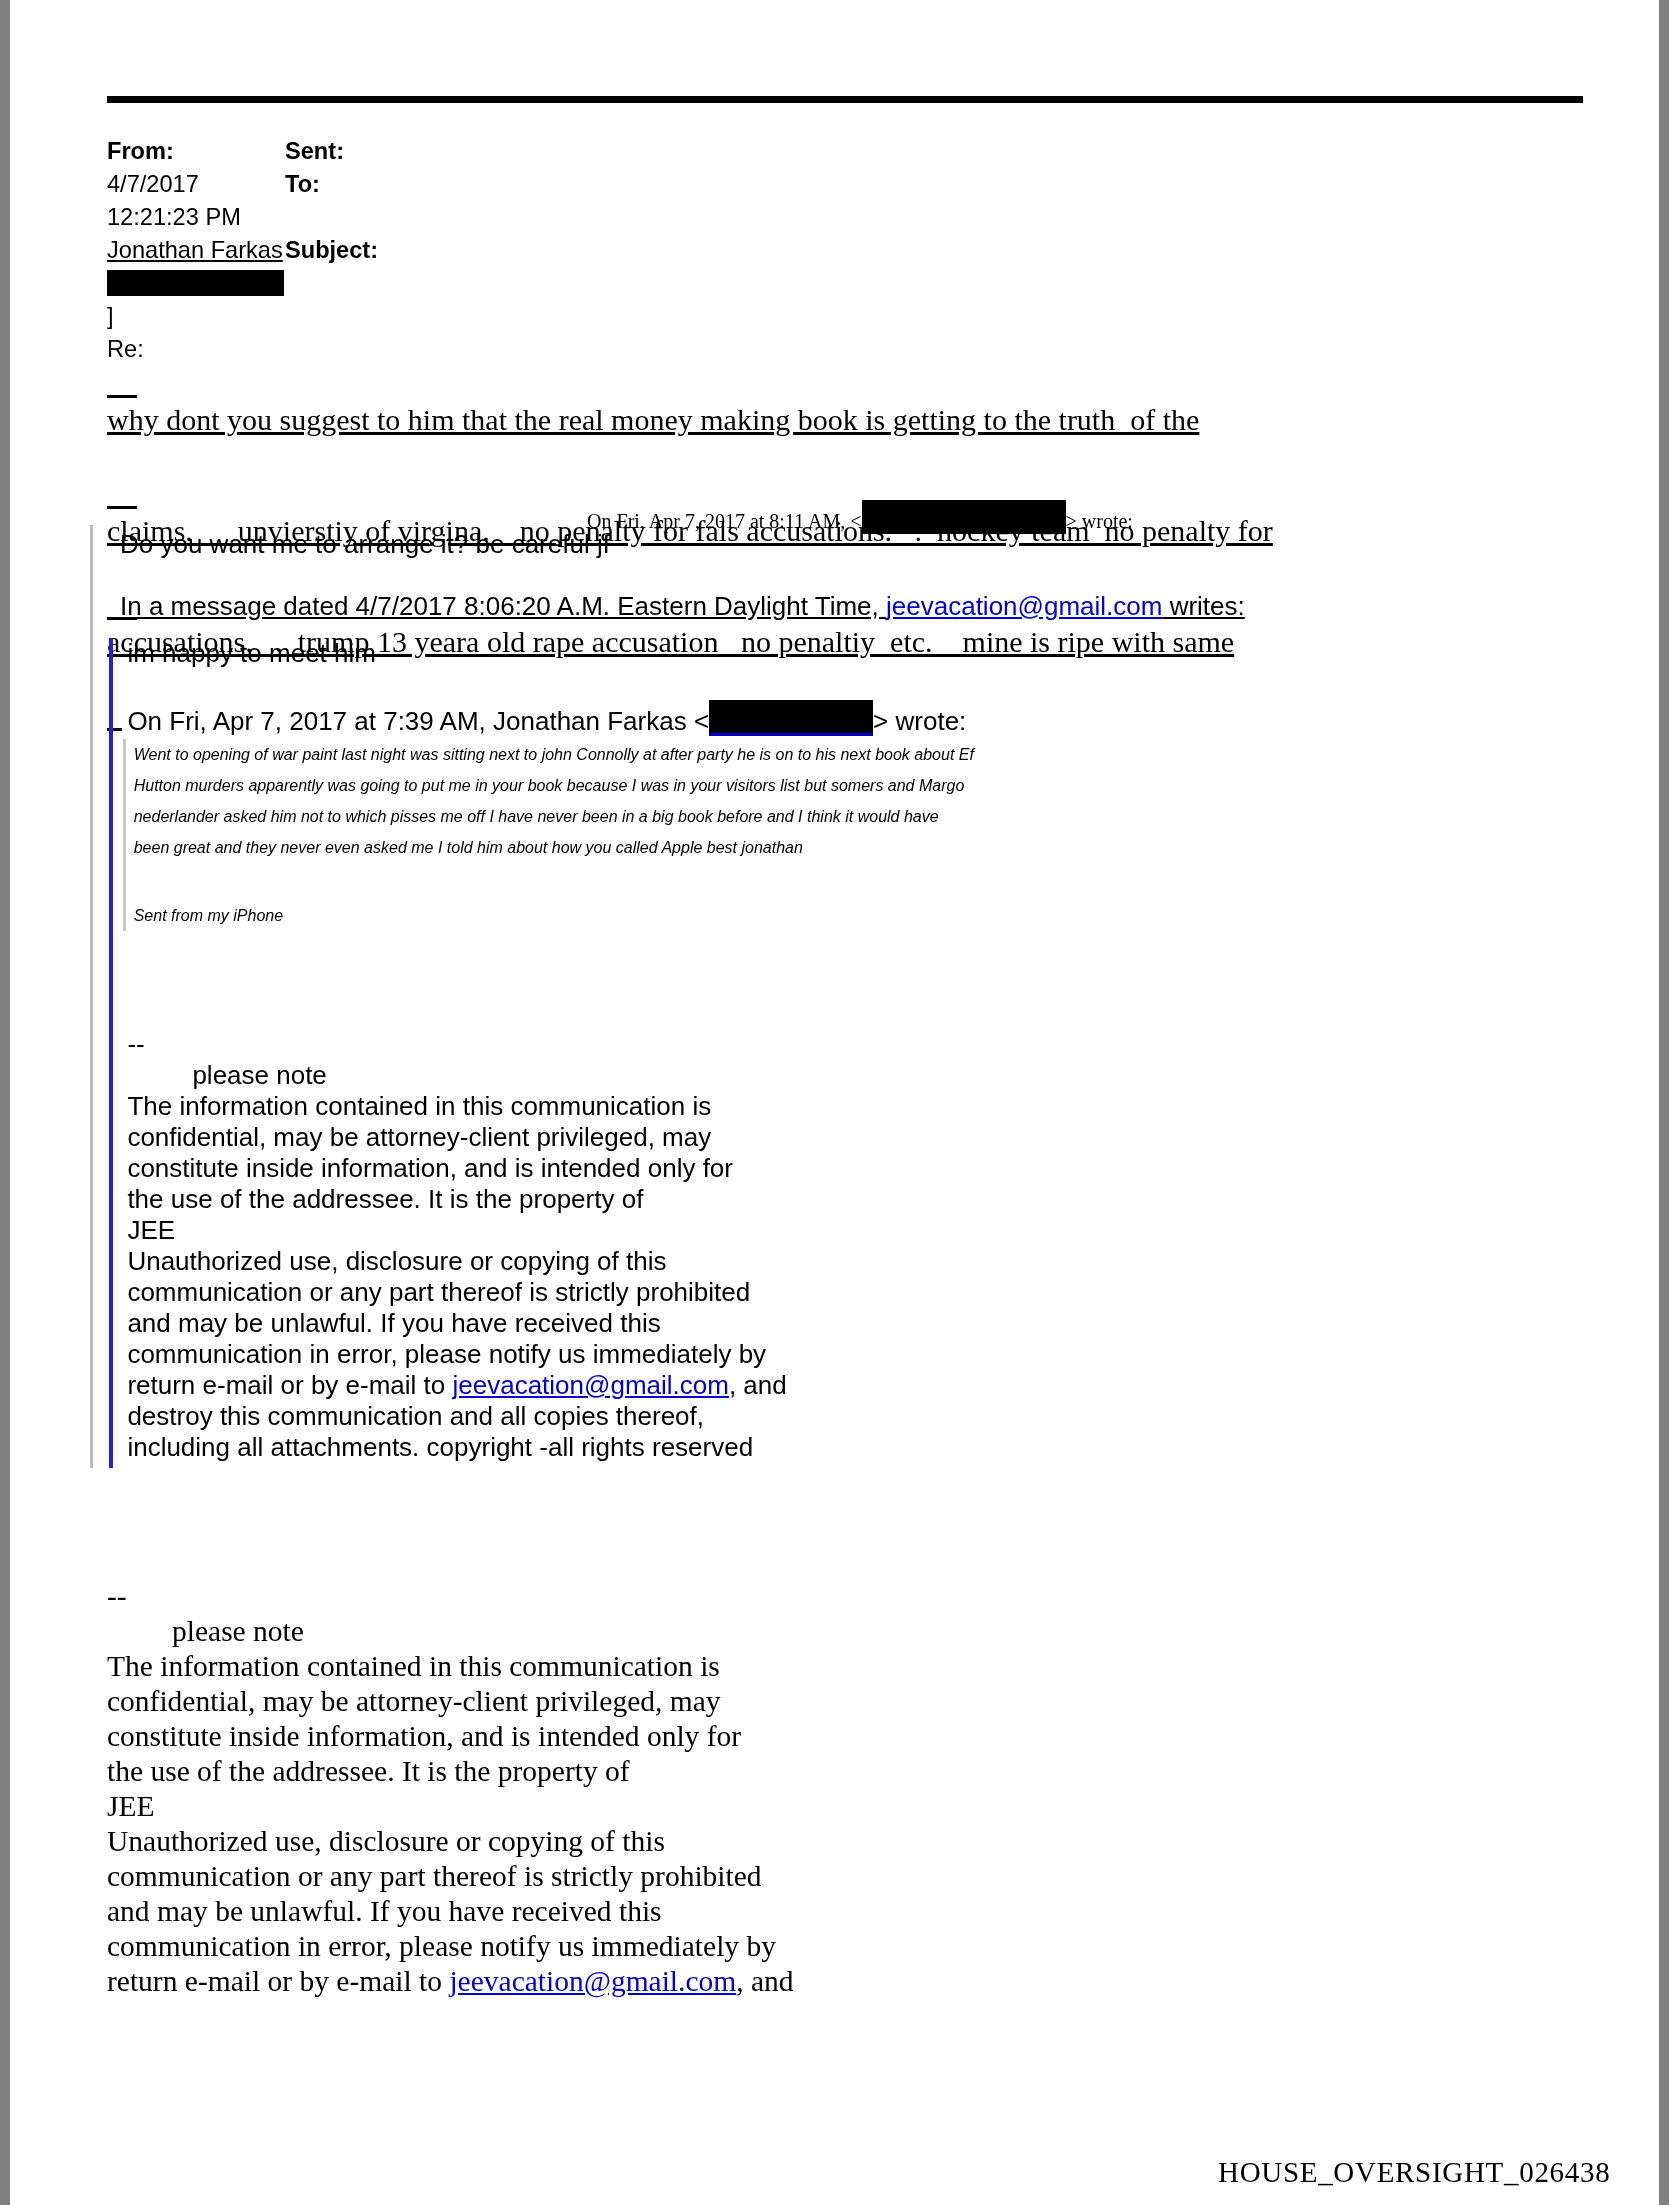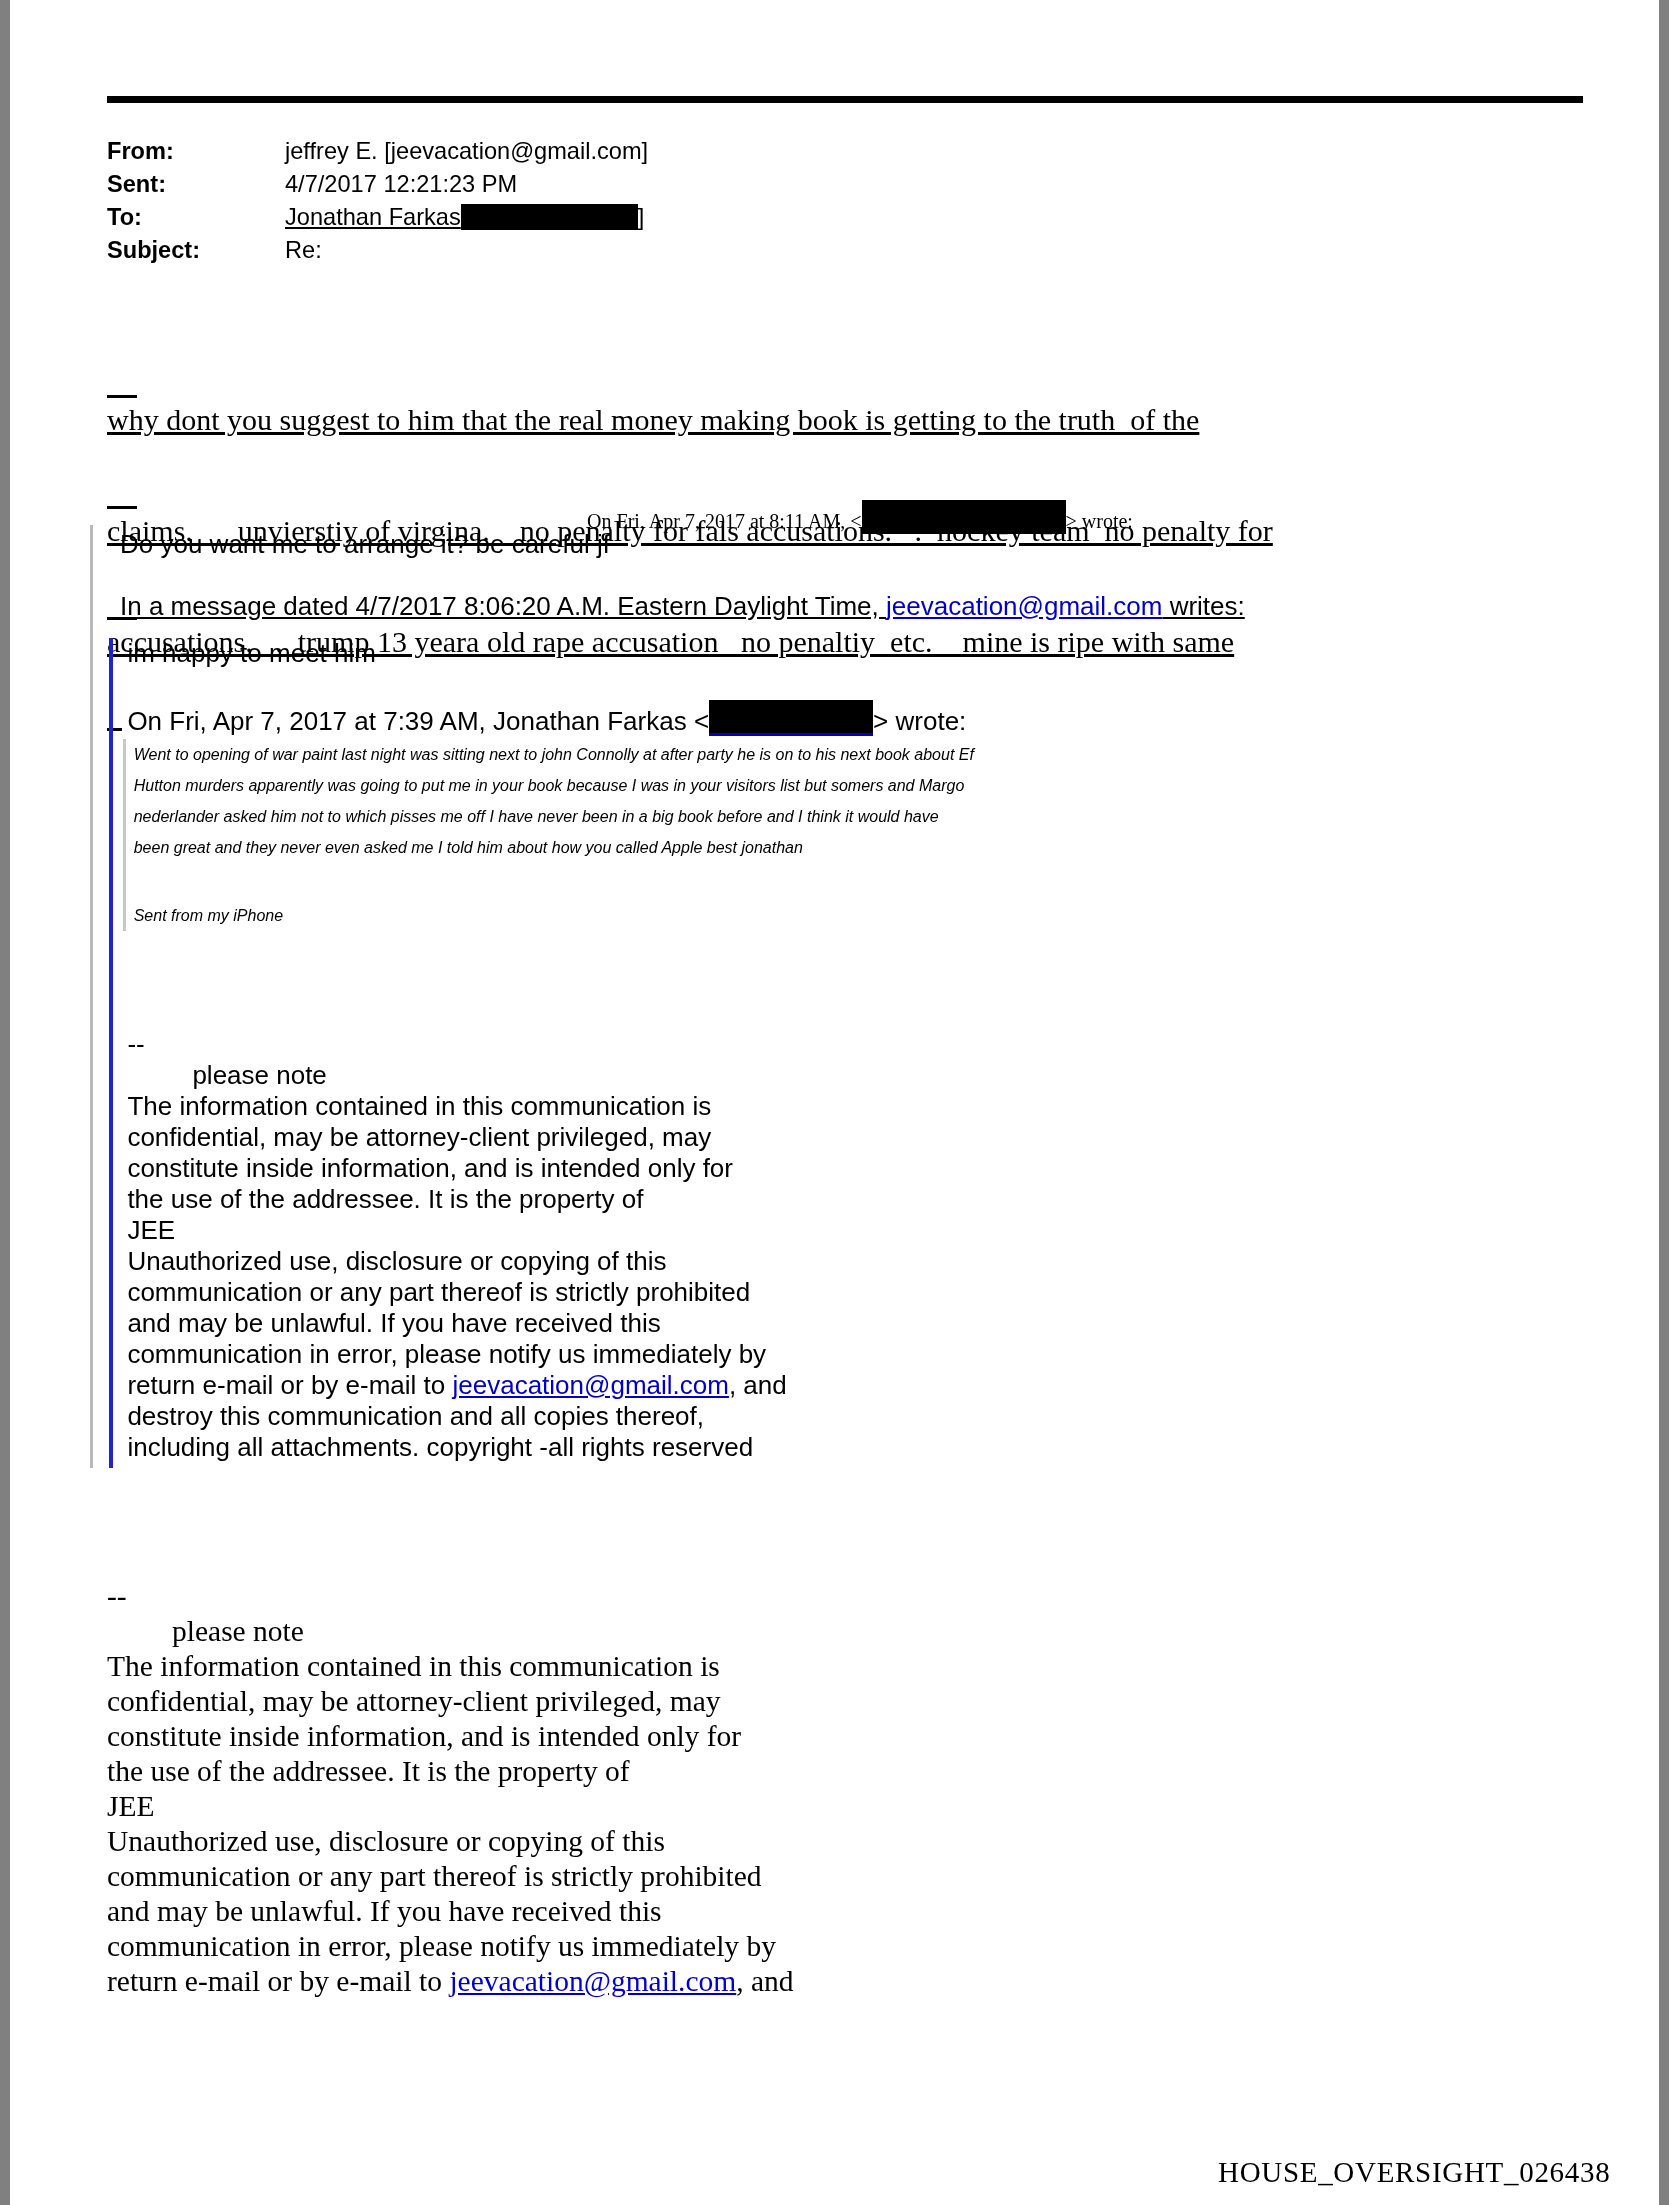--- a/index.html
+++ b/index.html
@@ -79,21 +79,20 @@
 </style>
 </head>
 <body>
 
 <div class="page">
 
   <div class="top-rule"></div>
 
   <div class="hdr">
     <div class="hdr-label">From:</div>
-    <div>jeffrey E. [jeevacation@gmail.com]</div>
     <div class="hdr-label">Sent:</div>
     <div>4/7/2017 12:21:23 PM</div>
     <div class="hdr-label">To:</div>
     <div><span class="pre">Jonathan Farkas</span><span class="redact redact-to"></span><span>]</span></div>
     <div class="hdr-label">Subject:</div>
     <div>Re:</div>
   </div>
 
   <div class="body-para pre">
     <div>why dont you suggest to him that the real money making book is getting to the truth  of the</div>

